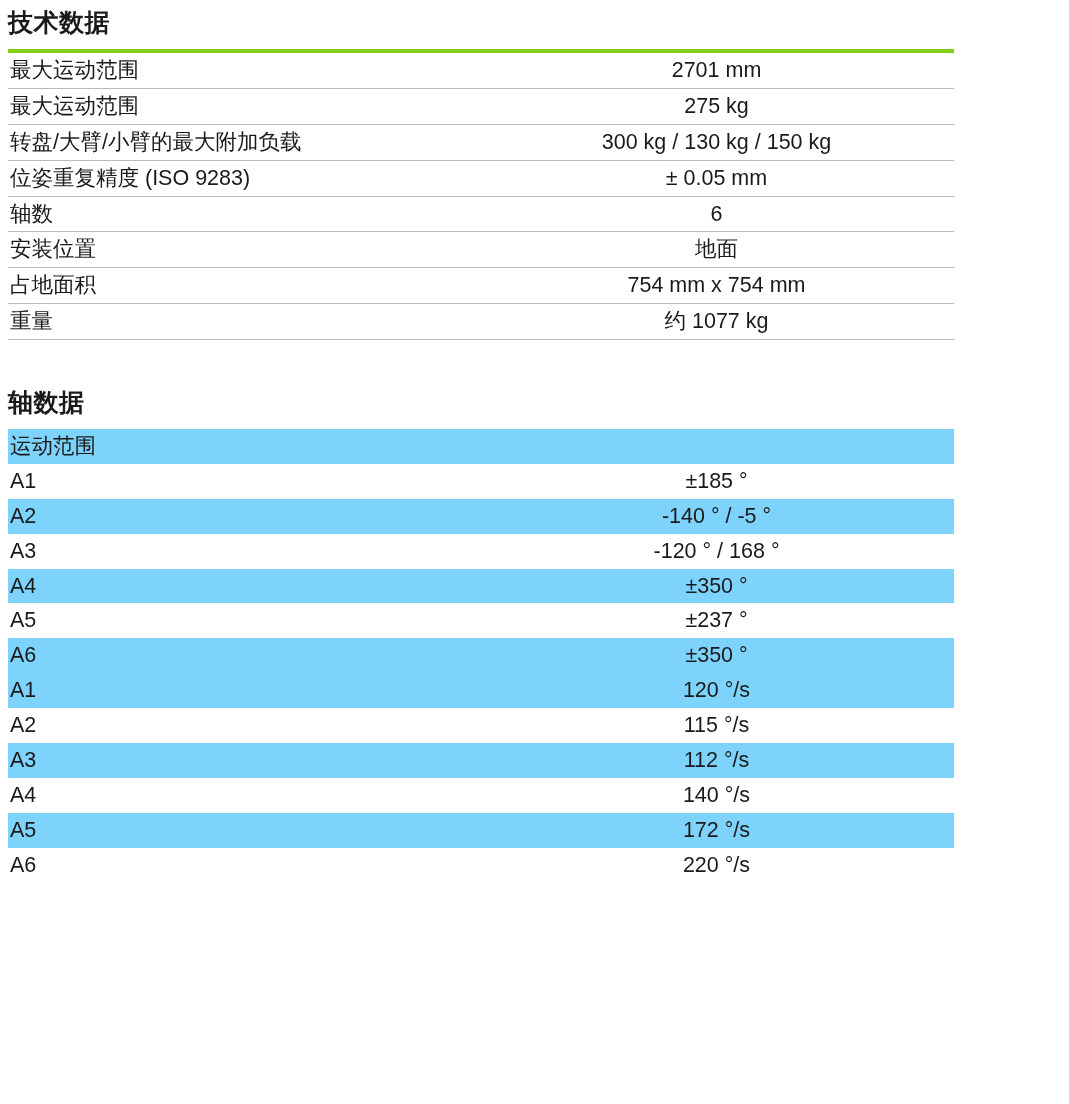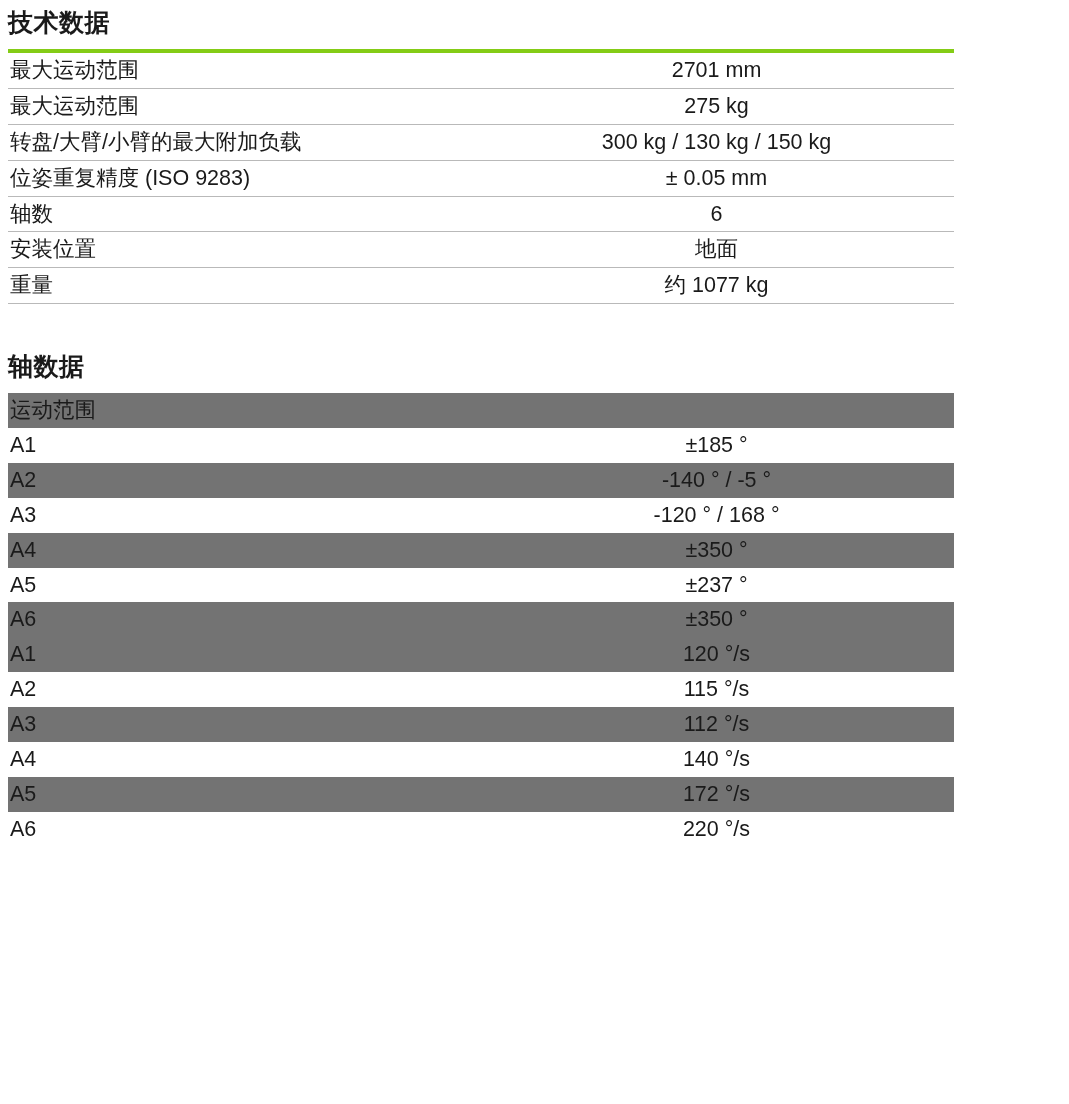--- a/index.html
+++ b/index.html
@@ -52,21 +52,21 @@
   }
   
   .tech-table tr {
     border-bottom: 1px solid #b9b9b9;
   }
   .tech-table tr.first-row {
     border-top: 4px solid #84cc16;
   }
   
   .axis-table tr.shade {
-    background: #737373;
+    background: #7dd3fc;
   }
   .axis-table tr.plain {
     background: #ffffff;
   }
   .axis-table td {
     padding: 4px 6px 4px 2px;
   }
   .axis-table td.group {
     text-align: left;
   }
@@ -96,20 +96,24 @@
         <td class="label">位姿重复精度 (ISO 9283)</td>
         <td class="value">± 0.05 mm</td>
       </tr>
       <tr>
         <td class="label">轴数</td>
         <td class="value">6</td>
       </tr>
       <tr>
         <td class="label">安装位置</td>
         <td class="value">地面</td>
+      </tr>
+      <tr>
+        <td class="label">占地面积</td>
+        <td class="value">754 mm x 754 mm</td>
       </tr>
       <tr>
         <td class="label">重量</td>
         <td class="value">约 1077 kg</td>
       </tr>
     </tbody>
   </table>
 
   <h2 class="section-title second">轴数据</h2>
 

